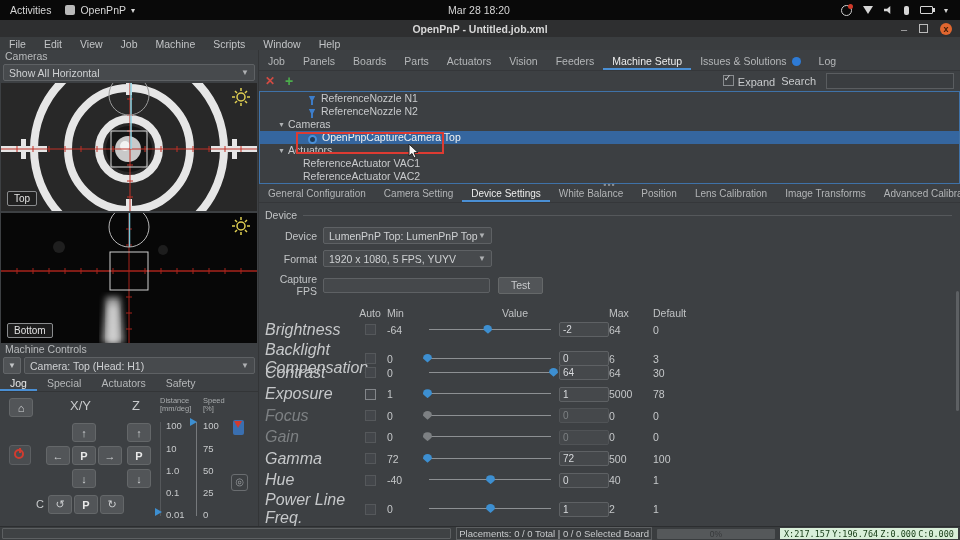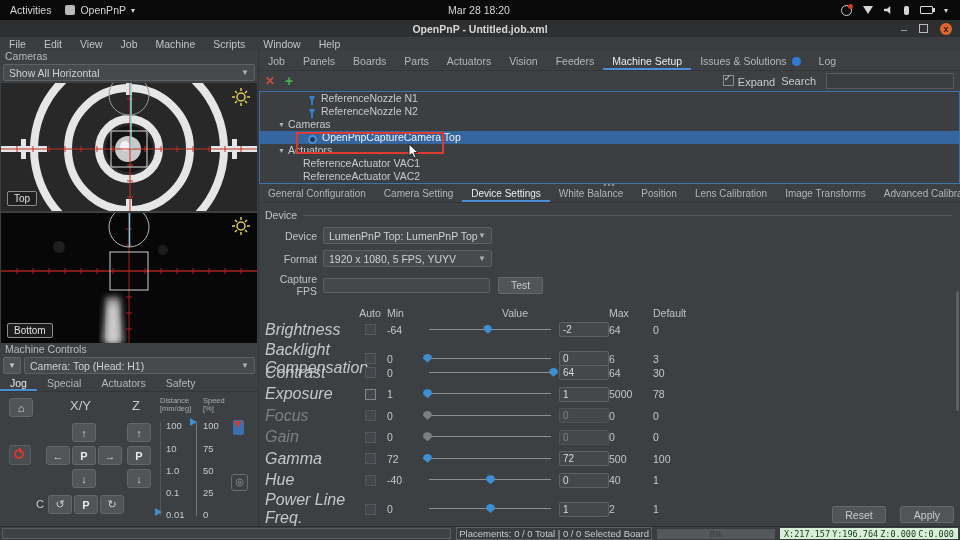--- a/index.html
+++ b/index.html
@@ -586,24 +586,20 @@
               <span class="thumb" style="left: 50%;"></span>
             </span>
             <input class="p-value" value="1" style="">
             <span class="p-max">2</span>
             <span class="p-default">1</span>
           </div>
         </div>
 
       <div class="scrollbar-v"></div>
 
-      <div class="footer-btns">
-        <span class="btn">Reset</span>
-        <span class="btn">Apply</span>
-      </div>
     </div>
   </div>
 
   <div class="statusbar">
     <div class="st-input"></div>
     <div class="st-place">Placements: 0 / 0 Total | 0 / 0 Selected Board</div>
     <div class="st-progress">0%</div>
     <div class="st-dro">
       <span>X:217.157</span>
       <span>Y:196.764</span>

